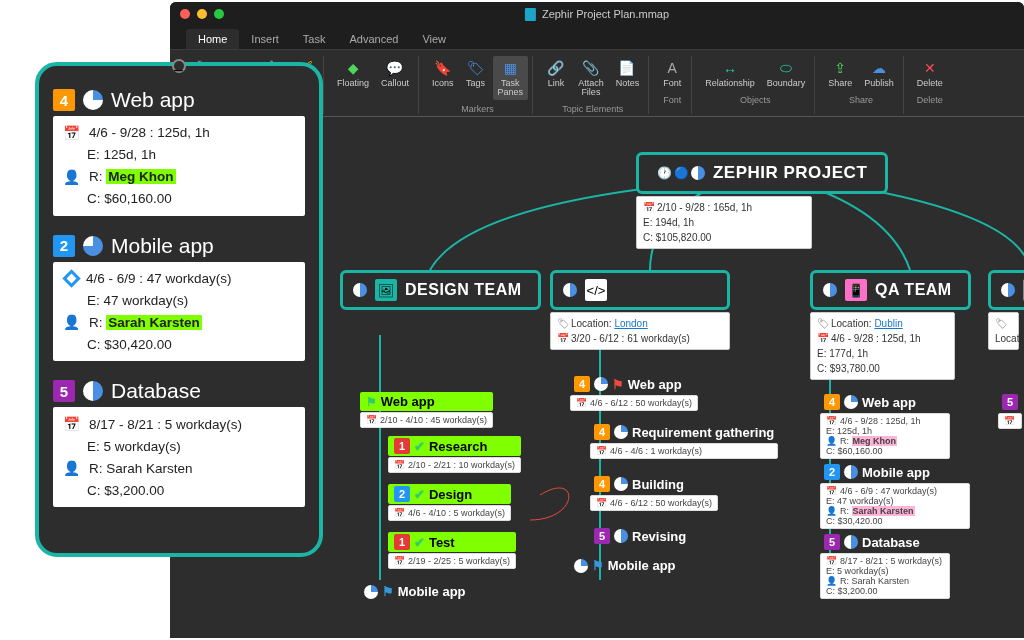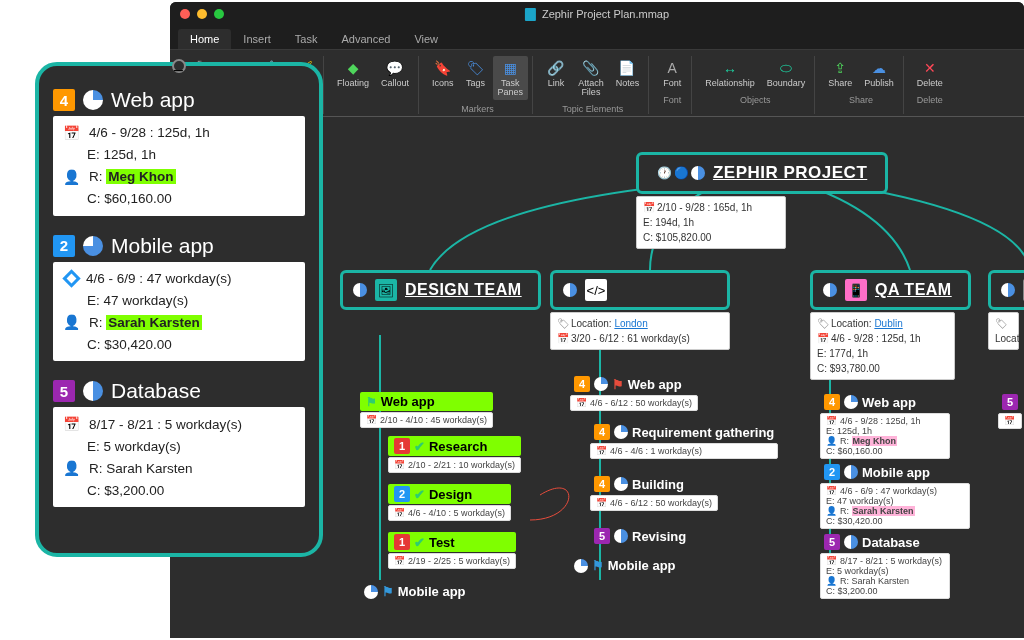--- a/index.html
+++ b/index.html
@@ -7,42 +7,42 @@
 
 
 .app { position:absolute; left:170px; top:2px; width:854px; height:636px; background:#2d2d2d; border-radius:6px 6px 0 0; overflow:hidden; }
 .titlebar { height:24px; background:#1e1e1e; display:flex; align-items:center; padding:0 10px; position:relative; }
 .traffic { display:flex; gap:7px; }
 .dot { width:10px; height:10px; border-radius:50%; }
 .dot.r{background:#ff5f57}.dot.y{background:#febc2e}.dot.g{background:#28c840}
 .titletext { position:absolute; left:50%; transform:translateX(-50%); color:#ccc; font-size:11px; display:flex; align-items:center; gap:6px; }
 .fileicon{width:11px;height:13px;background:#1ba5c9;border-radius:1px;display:inline-block}
 
-.tabs { height:24px; background:#1e1e1e; display:flex; align-items:flex-end; padding-left:8px; border-bottom:1px solid #3a3a3a; }
+.tabs { height:24px; background:#1e1e1e; display:flex; align-items:flex-end; padding-left:16px; border-bottom:1px solid #3a3a3a; }
 .tab { color:#aaa; font-size:11px; padding:4px 12px; cursor:pointer; }
 .tab.active { background:#2d2d2d; color:#fff; border-radius:3px 3px 0 0; }
 
 .ribbon { background:#2d2d2d; padding:6px 4px 2px; display:flex; gap:4px; border-bottom:1px solid #555; }
 .rgroup { display:flex; flex-direction:column; align-items:center; padding:0 4px; border-right:1px solid #444; }
 .rgroup:last-child{border:none}
 .ricons { display:flex; gap:2px; }
 .rbtn { display:flex; flex-direction:column; align-items:center; padding:3px 5px; cursor:pointer; border-radius:2px; min-width:30px; }
 .rbtn.sel{background:#4a4a4a}
 .ricon { width:18px; height:18px; margin-bottom:2px; display:flex; align-items:center; justify-content:center; font-size:14px; }
 .rlabel { color:#ccc; font-size:9px; text-align:center; line-height:1; white-space:nowrap; }
 .rgrouplabel { color:#999; font-size:9px; margin-top:4px; }
 .grn{color:#4fd65c}.ylw{color:#ffcc00}.blu{color:#4a90e2}.cyn{color:#1dd1a1}.red{color:#ff4757}.gry{color:#aaa}
 
 .canvas { position:absolute; top:118px; left:0; right:0; bottom:0; background:#2d2d2d; overflow:hidden; }
 
 
 .node { position:absolute; }
 .nodehdr { background:#2d2d2d; border:3px solid #1bb5a5; border-radius:6px; padding:6px 16px 6px 10px; display:flex; align-items:center; gap:8px; }
 .nodehdr.root { padding:8px 18px; }
-.nodehdr h2 { color:#fff; font-size:17px; font-weight:bold; letter-spacing:0.5px;text-decoration:underline; }
+.nodehdr h2 { color:#fff; font-size:17px; font-weight:bold; letter-spacing:0.5px; }
 .nodehdr.team h2{font-size:16px}
 .nic { display:flex; gap:2px; }
 .pie{width:14px;height:14px;border-radius:50%;background:#4a90e2;display:inline-block;position:relative}
 .pie.p25{background:conic-gradient(#4a90e2 0 25%,#fff 25% 100%)}
 .pie.p50{background:conic-gradient(#4a90e2 0 50%,#fff 50% 100%)}
 .pie.p75{background:conic-gradient(#4a90e2 0 75%,#fff 75% 100%)}
 .info { background:#fff; border:1px solid #ccc; margin-top:2px; padding:3px 6px; font-size:10px; color:#333; line-height:1.5; border-radius:2px; position:relative; }
 .info .l{display:block}
 .ico{display:inline-block;width:12px;margin-right:2px;color:#888}
 .hl-g{background:#7fff00;font-weight:bold;padding:0 2px}
@@ -230,21 +230,21 @@
 
     <div class="node" style="left:466px;top:32px">
       <div class="nodehdr root">
         <span class="nic">
           <span style="font-size:12px">🕐</span>
             <span style="font-size:12px">🔵</span>
           <span class="pie p50"></span>
         </span>
         <h2>ZEPHIR PROJECT</h2>
       </div>
-      <div class="info" style="width:150px">
+      <div class="info" style="width:176px">
         <span class="l"><span class="ico">📅</span><span>2/10 - 9/28 : 165d, 1h</span></span>
         <span class="l">E: 194d, 1h</span>
         <span class="l">C: $105,820.00</span>
       </div>
     </div>
 
     <div class="node" style="left:170px;top:150px">
       <div class="nodehdr team">
         <span class="pie p50"></span>
         <span class="teamicon">🖼</span>

